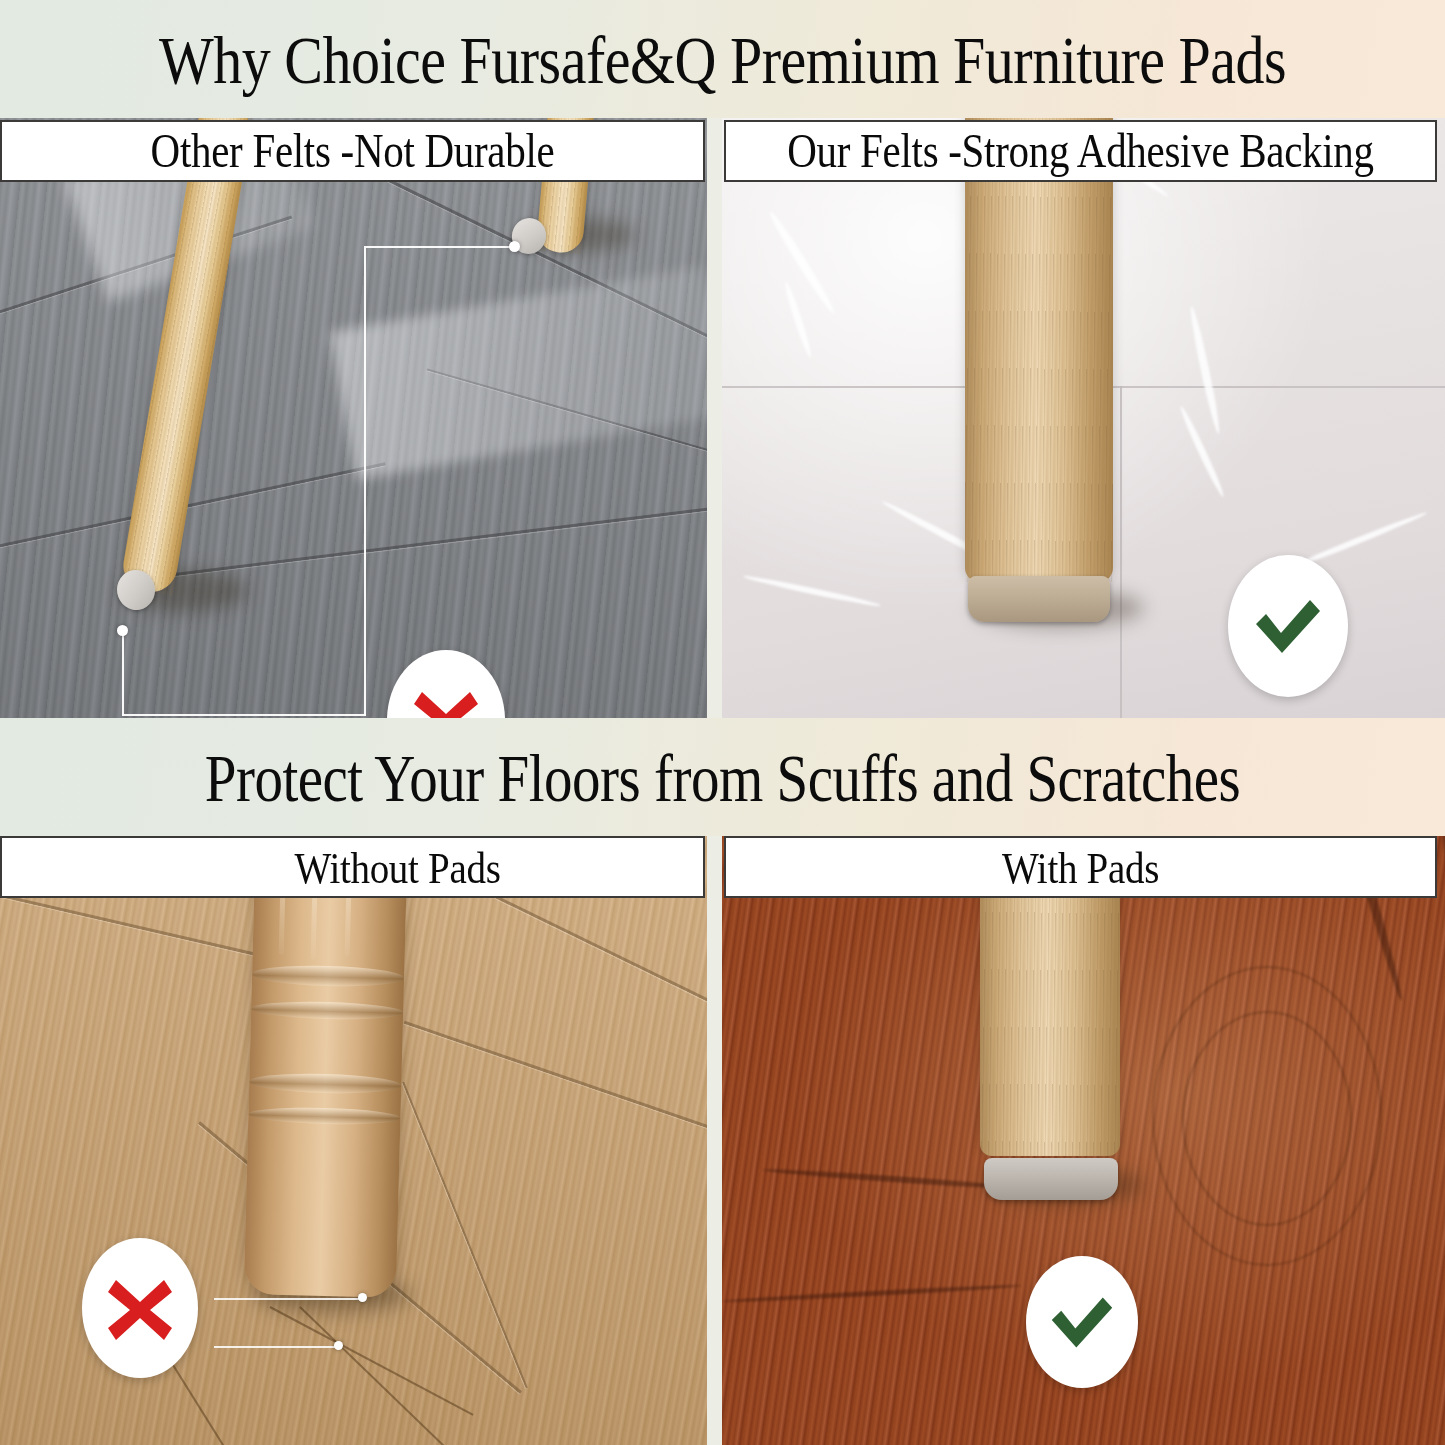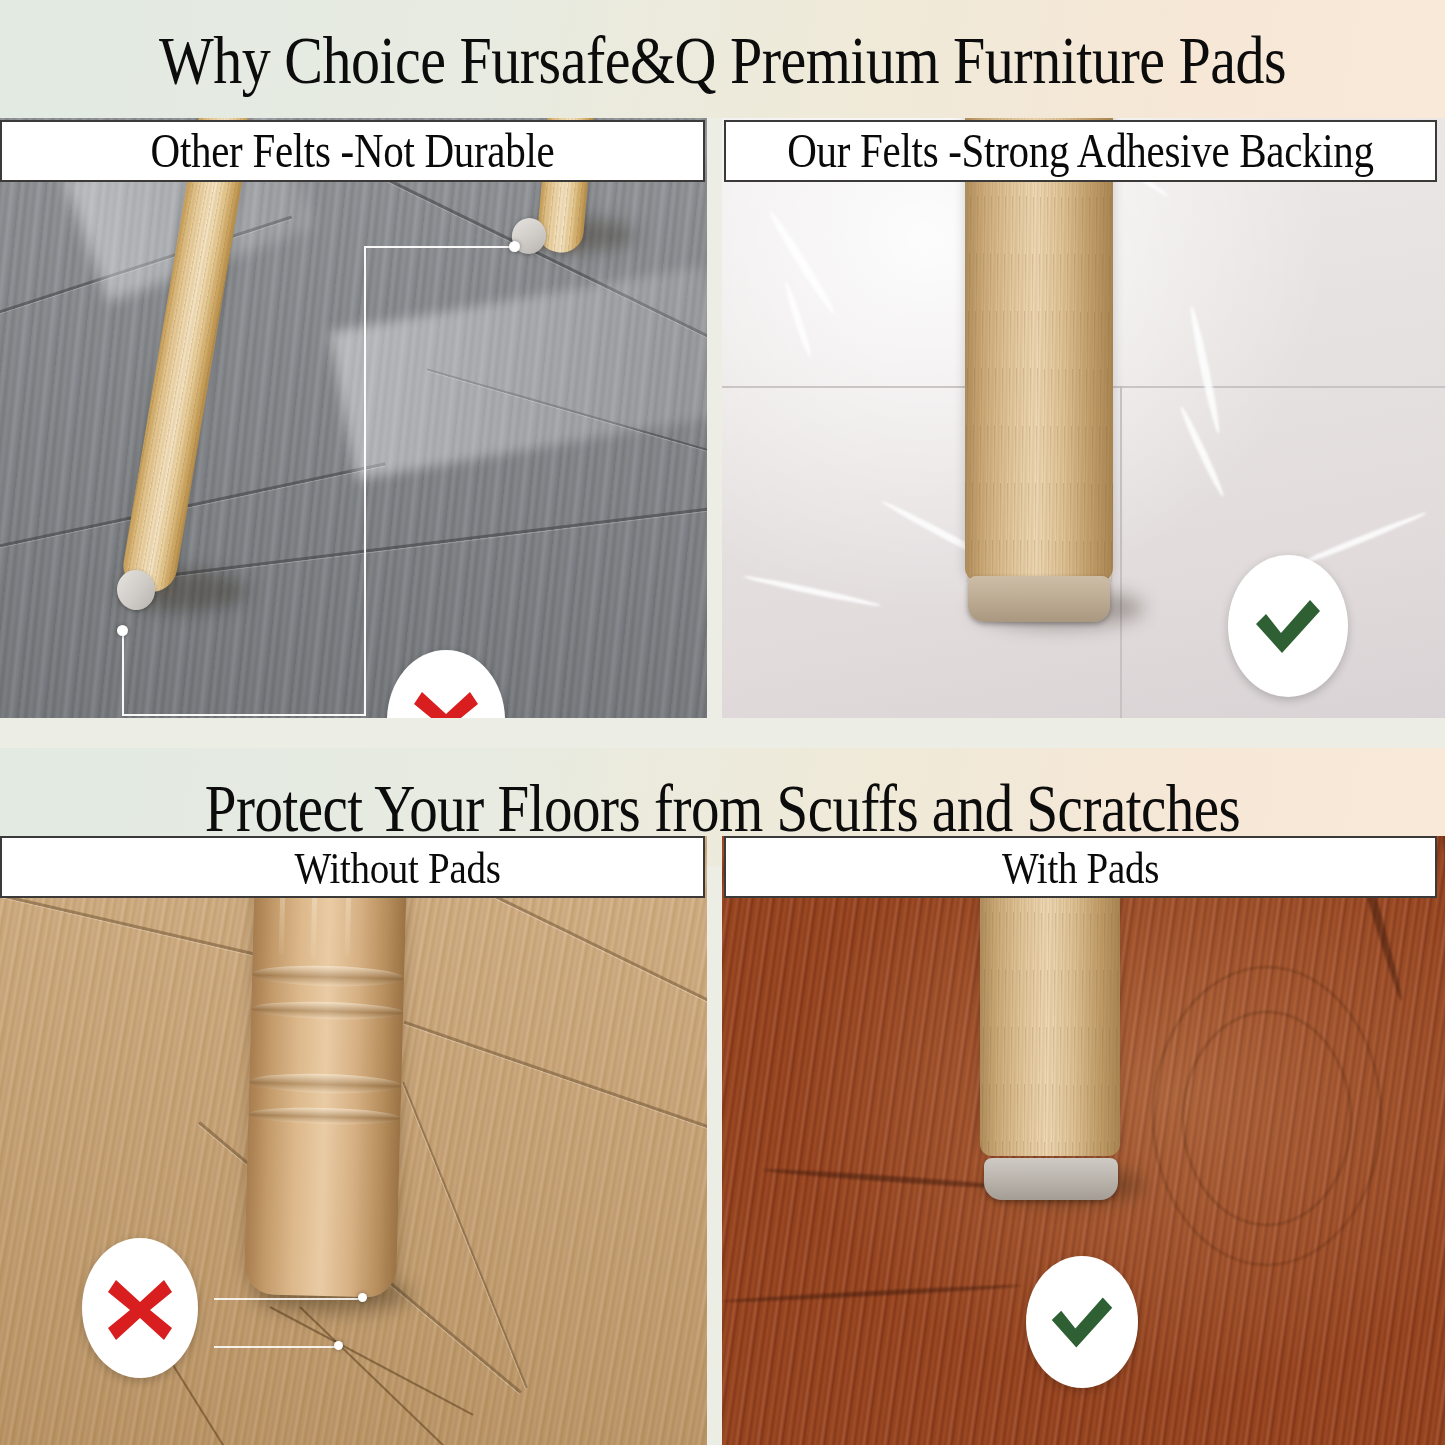--- a/index.html
+++ b/index.html
@@ -12,21 +12,21 @@
 
   .page { position:relative; width:1445px; height:1445px; }
 
   
   .banner {
     position:absolute; left:0; width:1445px;
     background:linear-gradient(100deg, #e2eae2 0%, #e7ebe2 30%, #efead9 58%, #f6e7d6 82%, #f8e9d9 100%);
     display:flex; align-items:center; justify-content:center;
   }
   #banner-top { top:0; height:118px; }
-  #banner-mid { top:748px; height:118px; }
+  #banner-mid { top:718px; height:118px; }
 
   .banner-text {
     font-family:"Liberation Serif", "DejaVu Serif", serif;
     color:#0c0c0c;
     white-space:nowrap;
     letter-spacing:-0.5px;
     transform:scaleY(1.18);
     font-weight:400;
   }
   #banner-top .banner-text { font-size:58px; }

